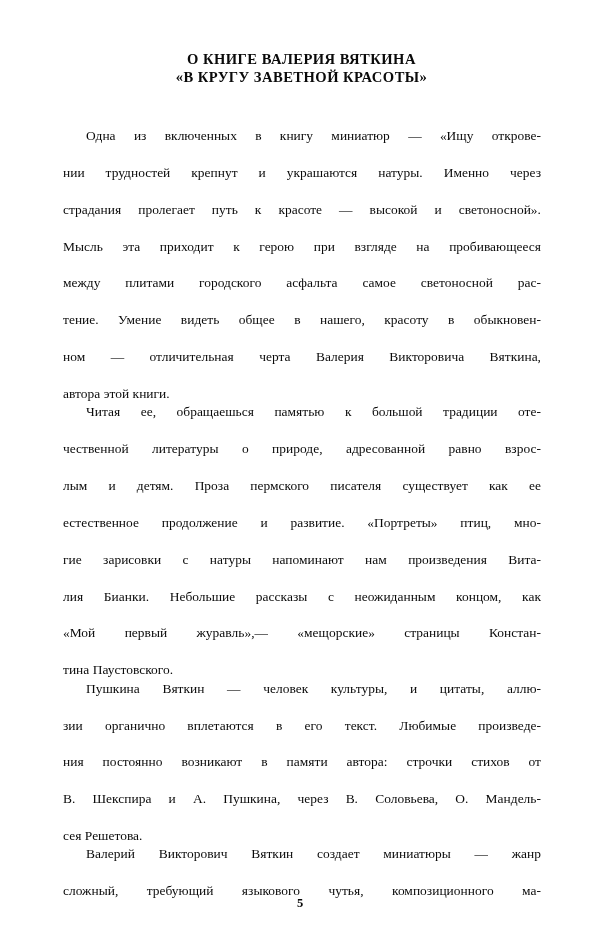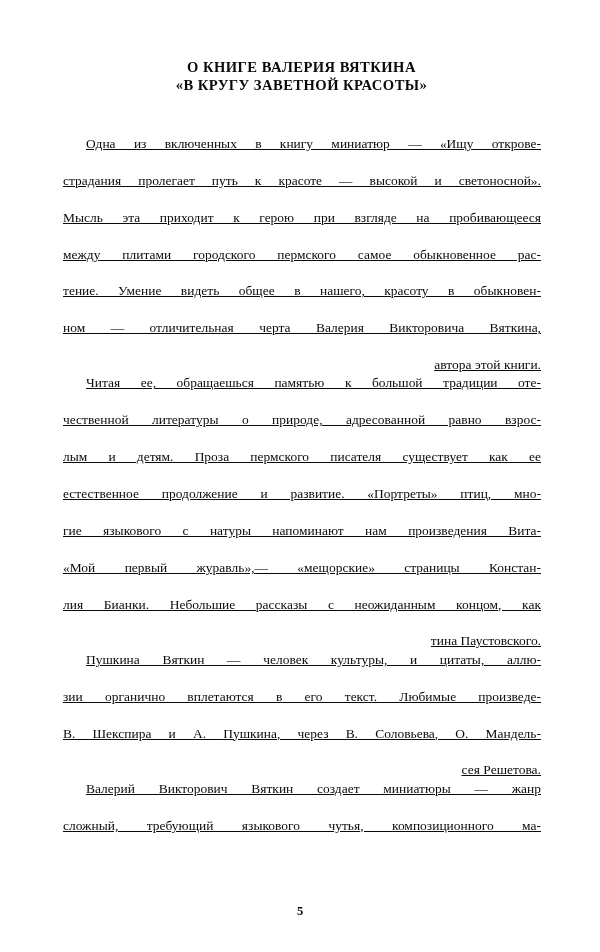--- a/index.html
+++ b/index.html
@@ -13,21 +13,21 @@
     position: relative;
     font-family: "Liberation Serif", "DejaVu Serif", serif;
     color: #0a0a0a;
     overflow: hidden;
     -webkit-font-smoothing: antialiased;
   }
 
   .page {
     position: absolute;
     left: 0;
-    top: 16px;
+    top: 8px;
     width: 600px;
     height: 812px;
     background: #ffffff;
   }
 
   
   .title-block {
     position: absolute;
     left: 63px;
     top: 43px;
@@ -59,37 +59,36 @@
     text-indent: 23px;
     letter-spacing: 0.02px;
     word-spacing: 0.1px;
     hyphens: manual;
   }
 
   
   .para .ln {
     display: block;
     text-indent: 0;
-    text-decoration: underline;
   }
   .para .ln.first {
     text-indent: 23px;
   }
   
   .para .ln.j {
     text-align: justify;
   }
   .para .ln.j::after {
     content: "";
     display: inline-block;
     width: 100%;
     height: 0;
   }
   .para .ln.last {
-    text-align: right;
+    text-align: left;
   }
 
   
   .folio {
     position: absolute;
     left: 0;
     top: 888px;
     width: 600px;
     text-align: center;
     font-size: 12.5px;
@@ -103,40 +102,42 @@
 <div class="page">
 
   <div class="title-block">
     <div class="title-line">О КНИГЕ ВАЛЕРИЯ ВЯТКИНА</div>
     <div class="title-line">«В КРУГУ ЗАВЕТНОЙ КРАСОТЫ»</div>
   </div>
 
   <div class="body-block">
     <p class="para">
         <span class="ln first j">Одна из включенных в книгу миниатюр — «Ищу открове-</span>
+        <span class="ln j">нии трудностей крепнут и украшаются натуры. Именно через</span>
         <span class="ln j">страдания пролегает путь к красоте — высокой и светоносной».</span>
         <span class="ln j">Мысль эта приходит к герою при взгляде на пробивающееся</span>
-        <span class="ln j">между плитами городского пермского самое обыкновенное рас-</span>
+        <span class="ln j">между плитами городского асфальта самое светоносной рас-</span>
         <span class="ln j">тение. Умение видеть общее в нашего, красоту в обыкновен-</span>
         <span class="ln j">ном — отличительная черта Валерия Викторовича Вяткина,</span>
         <span class="ln last">автора этой книги.</span>
       </p>
     <p class="para">
         <span class="ln first j">Читая ее, обращаешься памятью к большой традиции оте-</span>
         <span class="ln j">чественной литературы о природе, адресованной равно взрос-</span>
         <span class="ln j">лым и детям. Проза пермского писателя существует как ее</span>
         <span class="ln j">естественное продолжение и развитие. «Портреты» птиц, мно-</span>
-        <span class="ln j">гие языкового с натуры напоминают нам произведения Вита-</span>
+        <span class="ln j">гие зарисовки с натуры напоминают нам произведения Вита-</span>
+        <span class="ln j">лия Бианки. Небольшие рассказы с неожиданным концом, как</span>
         <span class="ln j">«Мой первый журавль»,— «мещорские» страницы Констан-</span>
-        <span class="ln j">лия Бианки. Небольшие рассказы с неожиданным концом, как</span>
         <span class="ln last">тина Паустовского.</span>
       </p>
     <p class="para">
         <span class="ln first j">Пушкина Вяткин — человек культуры, и цитаты, аллю-</span>
         <span class="ln j">зии органично вплетаются в его текст. Любимые произведе-</span>
+        <span class="ln j">ния постоянно возникают в памяти автора: строчки стихов от</span>
         <span class="ln j">В. Шекспира и А. Пушкина, через В. Соловьева, О. Мандель-</span>
         <span class="ln last">сея Решетова.</span>
       </p>
     <p class="para">
         <span class="ln first j">Валерий Викторович Вяткин создает миниатюры — жанр</span>
         <span class="ln j">сложный, требующий языкового чутья, композиционного ма-</span>
       </p>
 
   </div>
 

